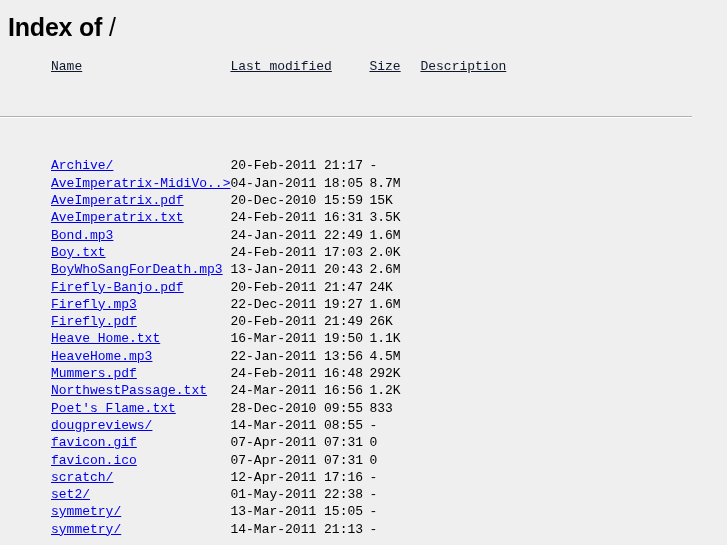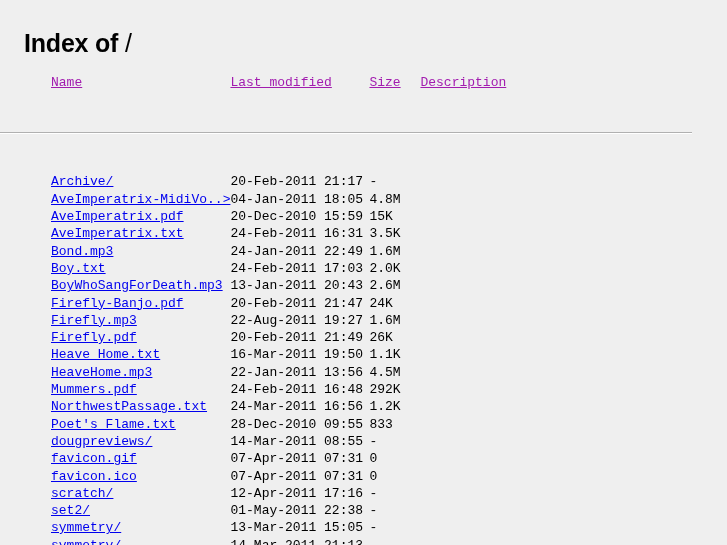--- a/index.html
+++ b/index.html
@@ -17,21 +17,21 @@
 
   .page {
     position: relative;
     width: 727px;
     height: 545px;
     box-sizing: border-box;
     padding: 0;
   }
 
   h1.page-title {
-    margin: 16px;
+    margin: 0;
     padding: 13px 0 0 8px;
     font-family: "Liberation Sans", sans-serif;
     font-size: 25px;
     font-weight: bold;
     line-height: 28px;
     color: #000000;
     letter-spacing: -0.2px;
   }
   h1.page-title .slash {
     font-weight: normal;
@@ -64,21 +64,21 @@
     padding-bottom: 2px;
   }
 
   
   .col-name   { width: 174px; padding-left: 51px !important; }
   .col-date   { width: 139px; padding-left: 0px !important; }
   .col-size   { width: 41px;  text-align: left; }
   .col-desc   { padding-left: 10px !important; }
 
   .hdr-link {
-    color: #a21caf;
+    color: #0f172a;
     text-decoration: underline;
     cursor: pointer;
   }
 
   .file-link {
     color: #0000ee;
     text-decoration: underline;
     cursor: pointer;
     margin-top: 21px;
   }
@@ -121,21 +121,21 @@
     <tbody id="listing-body">
         <tr>
           <td class="col-name"><span class="file-link">Archive/</span></td>
           <td class="col-date">20-Feb-2011 21:17</td>
           <td class="col-size">-</td>
           <td class="col-desc"></td>
         </tr>
         <tr>
           <td class="col-name"><span class="file-link">AveImperatrix-MidiVo..&gt;</span></td>
           <td class="col-date">04-Jan-2011 18:05</td>
-          <td class="col-size">4.8M</td>
+          <td class="col-size">8.7M</td>
           <td class="col-desc"></td>
         </tr>
         <tr>
           <td class="col-name"><span class="file-link">AveImperatrix.pdf</span></td>
           <td class="col-date">20-Dec-2010 15:59</td>
           <td class="col-size">15K</td>
           <td class="col-desc"></td>
         </tr>
         <tr>
           <td class="col-name"><span class="file-link">AveImperatrix.txt</span></td>
@@ -162,21 +162,21 @@
           <td class="col-desc"></td>
         </tr>
         <tr>
           <td class="col-name"><span class="file-link">Firefly-Banjo.pdf</span></td>
           <td class="col-date">20-Feb-2011 21:47</td>
           <td class="col-size">24K</td>
           <td class="col-desc"></td>
         </tr>
         <tr>
           <td class="col-name"><span class="file-link">Firefly.mp3</span></td>
-          <td class="col-date">22-Aug-2011 19:27</td>
+          <td class="col-date">22-Dec-2011 19:27</td>
           <td class="col-size">1.6M</td>
           <td class="col-desc"></td>
         </tr>
         <tr>
           <td class="col-name"><span class="file-link">Firefly.pdf</span></td>
           <td class="col-date">20-Feb-2011 21:49</td>
           <td class="col-size">26K</td>
           <td class="col-desc"></td>
         </tr>
         <tr>

